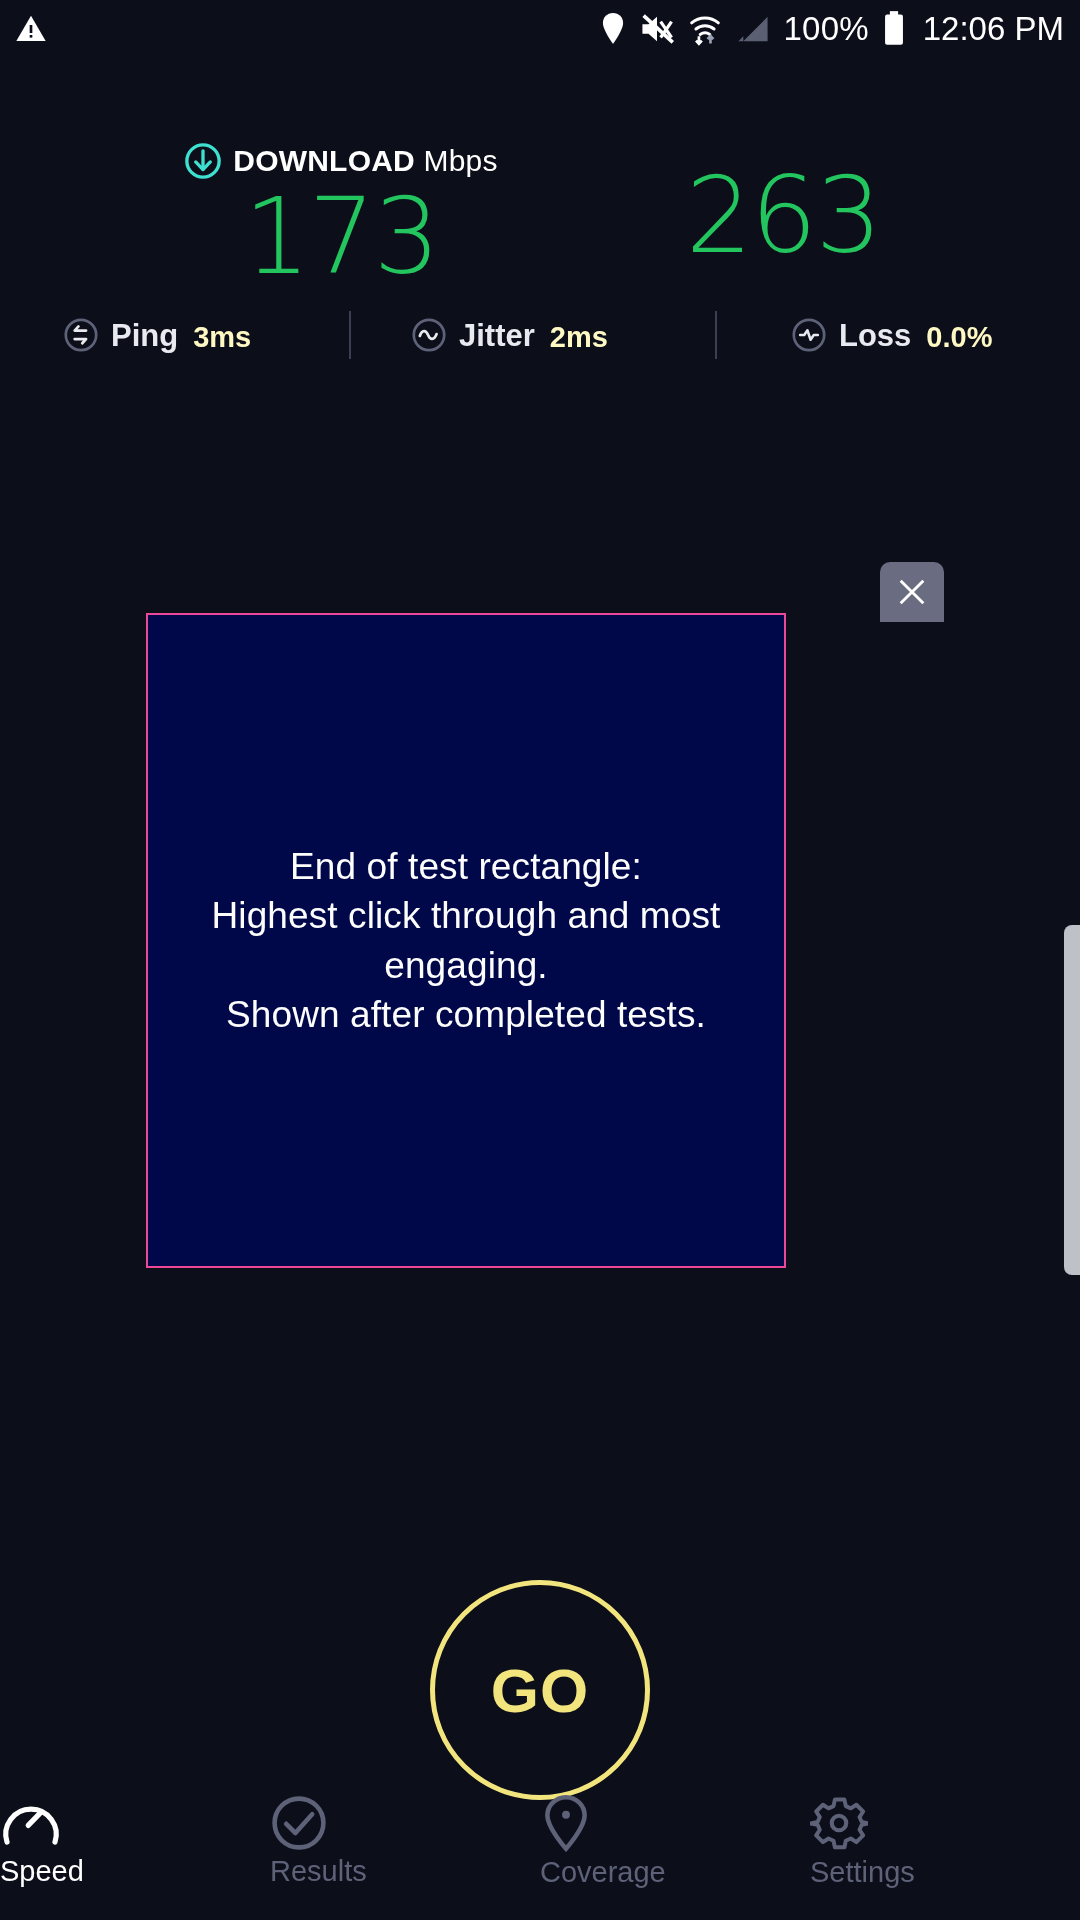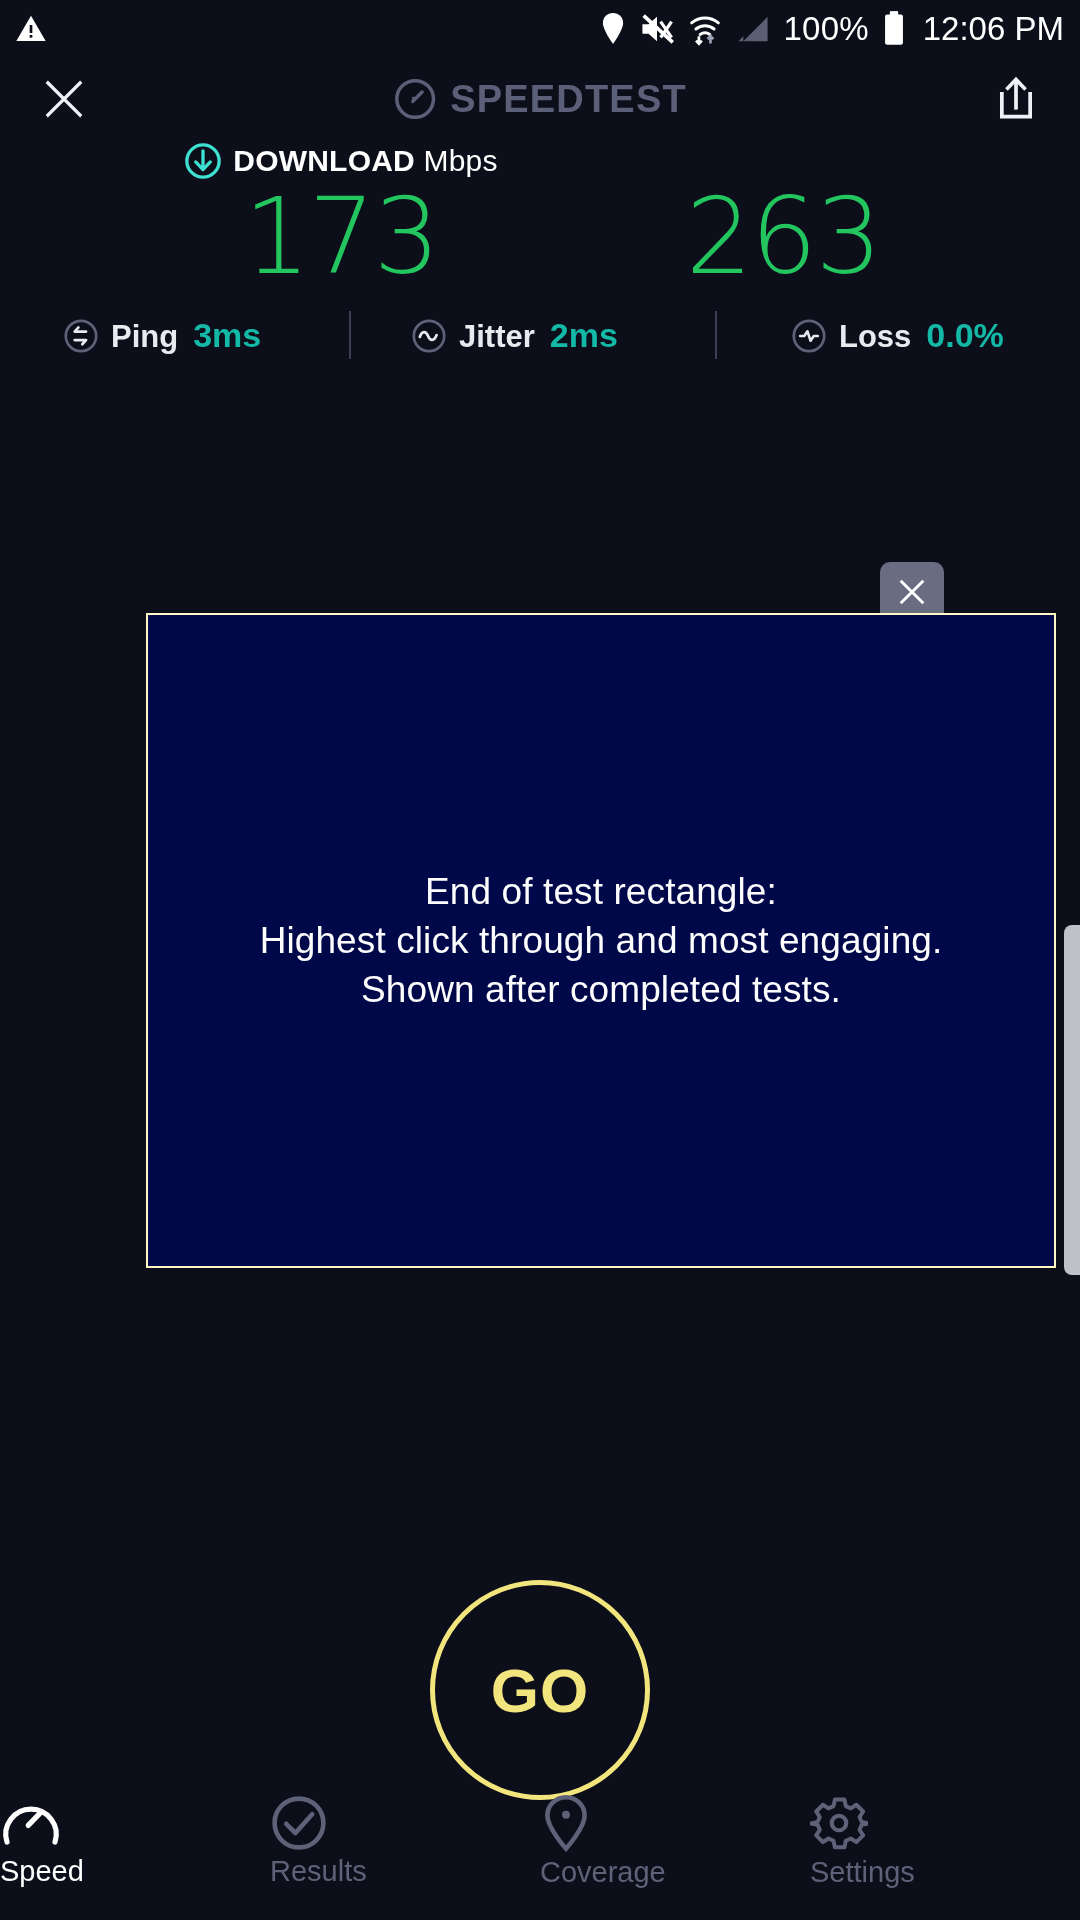--- a/index.html
+++ b/index.html
@@ -64,21 +64,21 @@
     display: flex; align-items: center; justify-content: center;
   }
 
   
   .results {
     position: absolute; top: 140px; left: 0;
     width: 1080px;
   }
   .res-row {
     display: flex; justify-content: center;
-    align-items: flex-end;
+    align-items: center;
     gap: 112px;
     padding-left: 44px;
   }
   .res-col { width: 330px; text-align: center; }
   .res-label-line {
     display: flex; align-items: center; justify-content: center; gap: 11px;
     height: 42px;
   }
   .res-label {
     color: #ffffff;
@@ -108,22 +108,22 @@
     display: flex; align-items: flex-end; justify-content: center;
     gap: 11px;
     flex: 0 0 auto;
   }
   .metric-name {
     color: #e9eaf0;
     font-size: 31px;
     font-weight: bold;
   }
   .metric-value {
-    color: #14b8a6;
-    font-size: 34px;
+    color: #fef9c3;
+    font-size: 29px;
     font-weight: bold;
     margin-left: 4px;
   }
   .metric-sep {
     width: 2px; height: 48px;
     background: #3a3f55;
   }
   .m1 { position: absolute; left: 62px; }
   .msep1 { position: absolute; left: 349px; top: 7px; }
   .m2 { position: absolute; left: 410px; }
@@ -135,23 +135,23 @@
     position: absolute;
     left: 880px; top: 562px;
     width: 64px; height: 60px;
     background: #6a6d82;
     border-radius: 10px 10px 0 0;
     display: flex; align-items: center; justify-content: center;
   }
   .ad-rect {
     position: absolute;
     left: 146px; top: 613px;
-    width: 910px; height: 655px;
+    width: 640px; height: 655px;
     background: #00084a;
-    border: 2px solid #fef9c3;
+    border: 2px solid #ec4899;
     display: flex; align-items: center; justify-content: center;
   }
   .ad-text {
     color: #fdfdfd;
     font-size: 37px;
     line-height: 1.33;
     text-align: center;
     font-family: "Liberation Sans", sans-serif;
     letter-spacing: 0.1px;
   }
@@ -247,42 +247,20 @@
       <span class="sb-icon">
         <svg width="22" height="36" viewBox="0 0 16 26">
           <rect x="5" y="0" width="6" height="3" fill="#ffffff"></rect>
           <rect x="1.5" y="2.5" width="13" height="22" rx="1.5" fill="#ffffff"></rect>
         </svg>
       </span>
       <span class="sb-time">12:06 PM</span>
     </div>
   </div>
 
-  <div class="header">
-    <div class="hdr-close">
-      <svg width="46" height="46" viewBox="0 0 24 24">
-        <path d="M3 3 L21 21 M21 3 L3 21" stroke="#f0f1f6" stroke-width="1.7" fill="none"></path>
-      </svg>
-    </div>
-    <div class="hdr-brand">
-      <svg width="44" height="44" viewBox="0 0 24 24">
-        <circle cx="12" cy="12" r="10" stroke="#5b6078" stroke-width="1.9" fill="none"></circle>
-        <path d="M15.8 8.2 L10.7 13.3" stroke="#5b6078" stroke-width="1.9" fill="none" stroke-linecap="round"></path>
-        <path d="M10.7 13.3 L10.2 10.8 L13 11.1 Z" fill="#5b6078"></path>
-      </svg>
-      <span class="hdr-brand-text">SPEEDTEST</span>
-    </div>
-    <div class="hdr-share">
-      <svg width="44" height="46" viewBox="0 0 24 26">
-        <path d="M4 9 L4 23 L20 23 L20 9" stroke="#f0f1f6" stroke-width="2.1" fill="none"></path>
-        <path d="M12 19 L12 2" stroke="#f0f1f6" stroke-width="2.1" fill="none"></path>
-        <path d="M6.6 7.6 L12 2 L17.4 7.6" stroke="#f0f1f6" stroke-width="2.1" fill="none"></path>
-      </svg>
-    </div>
-  </div>
 
   <div class="results">
     <div class="res-row">
       <div class="res-col">
         <div class="res-label-line">
           <svg width="38" height="38" viewBox="0 0 24 24">
             <circle cx="12" cy="12" r="10.2" stroke="#3ee0d0" stroke-width="2.1" fill="none"></circle>
             <path d="M12 5.6 L12 17" stroke="#3ee0d0" stroke-width="2.1" fill="none" stroke-linecap="round"></path>
             <path d="M7.4 12.6 L12 17.4 L16.6 12.6" stroke="#3ee0d0" stroke-width="2.1" fill="none" stroke-linecap="round" stroke-linejoin="round"></path>
           </svg>

